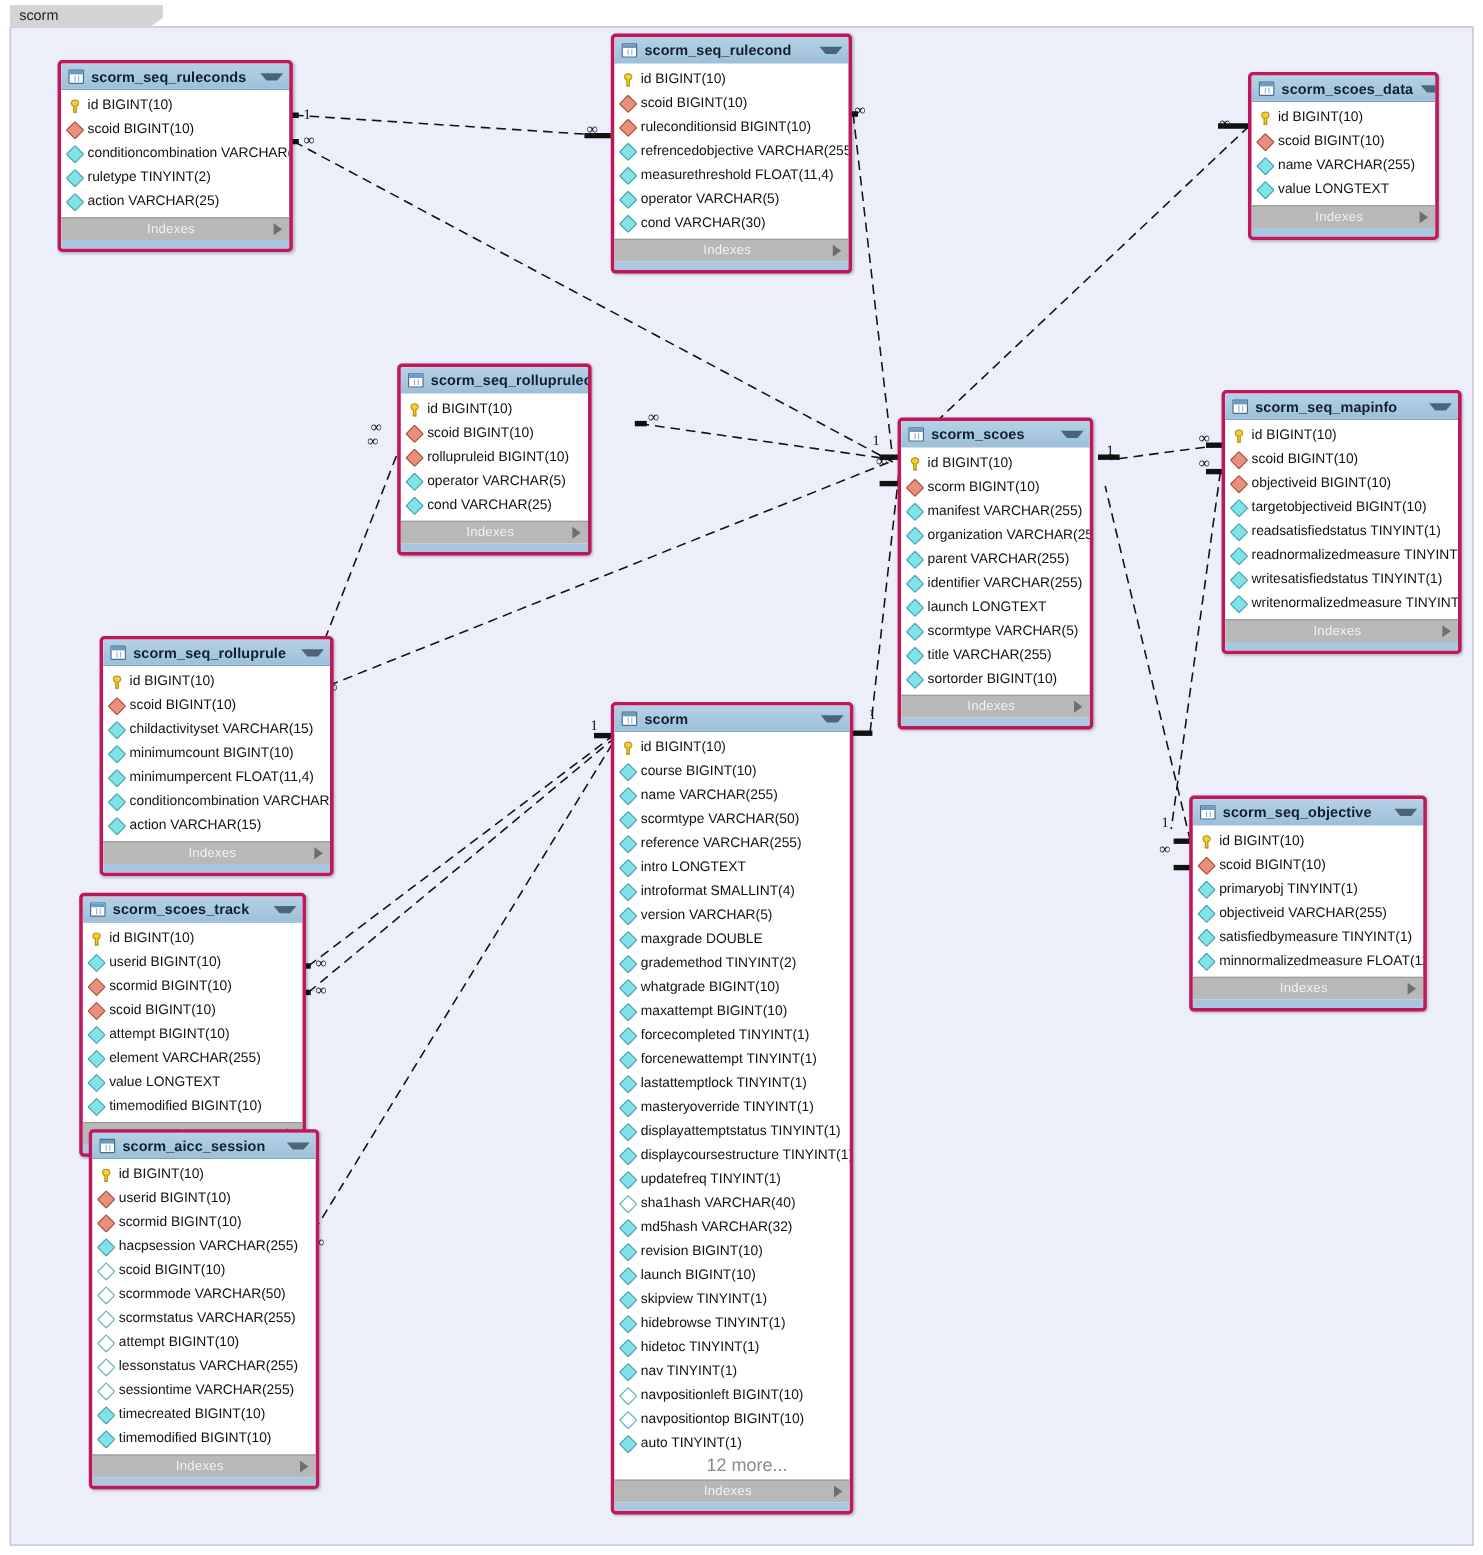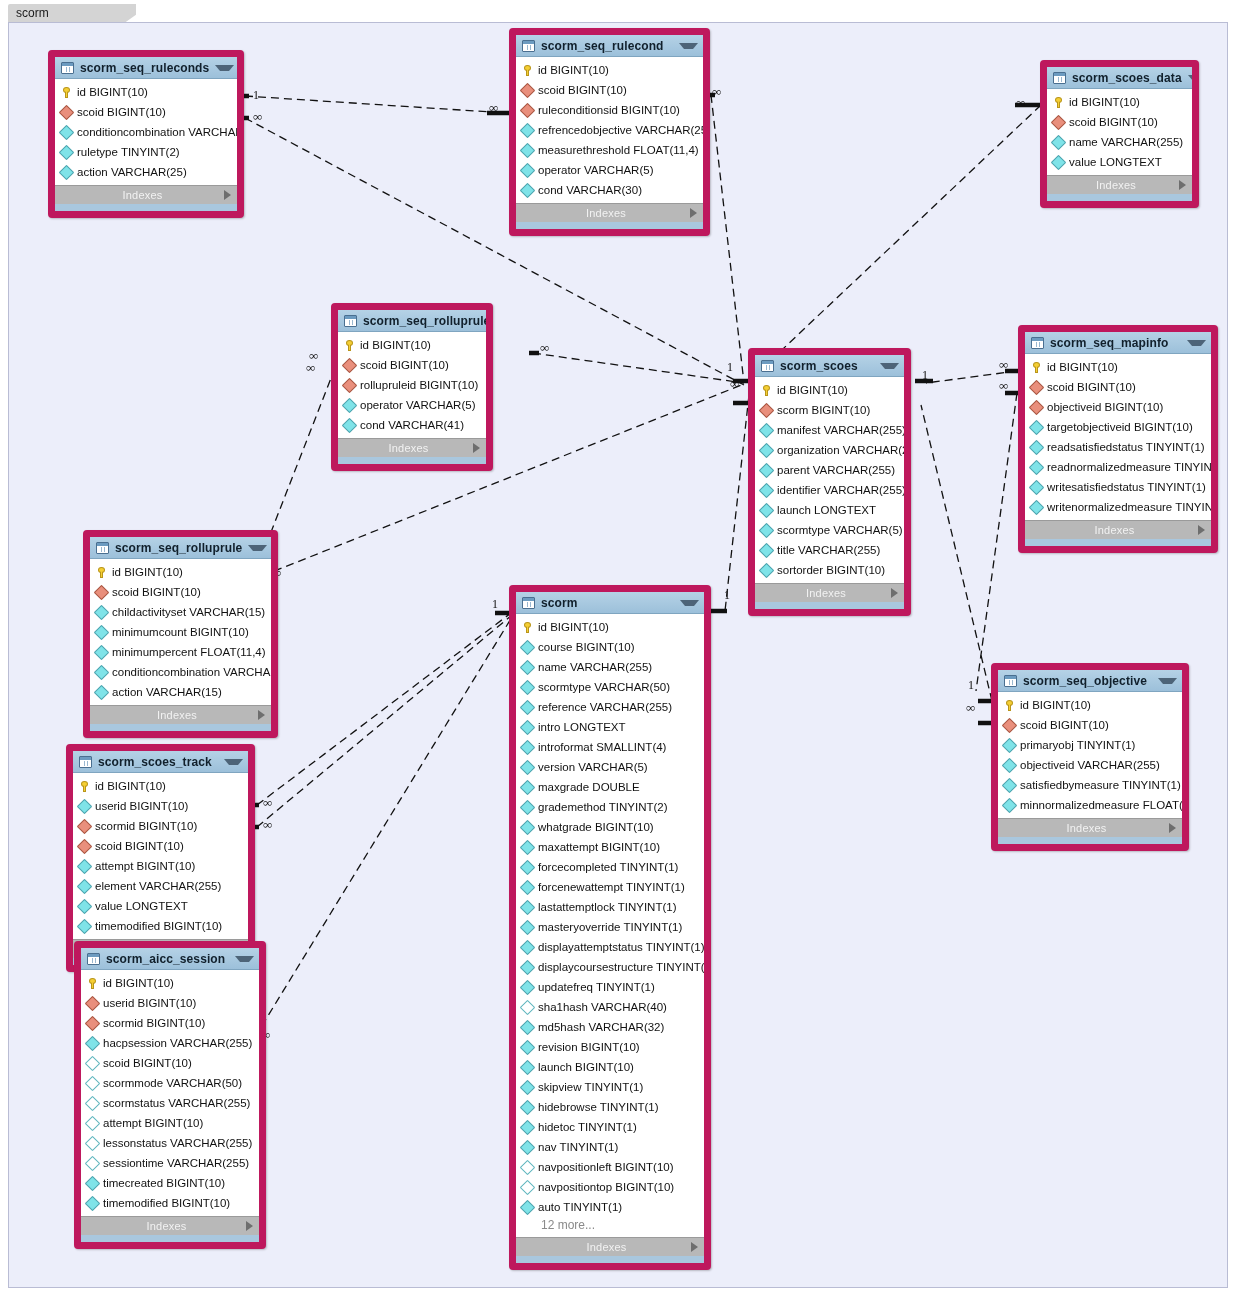--- a/index.html
+++ b/index.html
@@ -25,21 +25,21 @@
   .canvas{
     position:absolute;left:8px;top:22px;width:1220px;height:1266px;
     background:#eceefa;border:1px solid #b9bcd4;box-sizing:border-box;
   }
   .edges{position:absolute;left:0;top:0;width:1218px;height:1264px;pointer-events:none;}
 
   
   .tbl{
     position:absolute;
     background:#ffffff;
-    border:7px solid #be185d;
+    border:3px solid #be185d;
     border-radius:4px;
     box-shadow:1px 1px 2px rgba(0,0,0,.22);
     box-sizing:border-box;
     overflow:hidden;
   }
   .tbl-hd{
     height:22px;
     background:linear-gradient(#b5d2e6,#9cc0da);
     border-bottom:1px solid #7fa5c0;
     display:flex;align-items:center;
@@ -82,21 +82,21 @@
     background:#f5cf34;border:1px solid #b9951a;box-sizing:border-box;
   }
   .d-pk::after{
     content:"";position:absolute;left:4px;top:5px;width:3px;height:6px;background:#f5cf34;
     border:1px solid #b9951a;border-top:none;box-sizing:border-box;
   }
   .d-fk{background:#e98f7c;border:1px solid #a8543f;}
   .d-req{background:#7fe3e8;border:1px solid #4aa3ad;}
   .d-opt{background:#ffffff;border:1px solid #5fb6be;}
   .more{
-    text-align:left;font-size:12px;color:#8a8a8a;height:17px;line-height:17px;margin-left:25px;
+    text-align:center;font-size:15px;color:#8a8a8a;height:17px;line-height:17px;margin-left:25px;
   }
   .tbl-ft{
     height:19px;background:#b8b8b8;border-top:1px solid #9a9a9a;
     display:flex;align-items:center;padding:0 6px;box-sizing:border-box;
   }
   .ft-label{font-size:11px;color:#f2f2f2;flex:1 1 auto;letter-spacing:.2px;text-align:center;}
   .ft-arrow{
     width:0;height:0;border-top:5px solid transparent;border-bottom:5px solid transparent;
     border-left:7px solid #6e6e6e;
   }
@@ -324,21 +324,21 @@
             <div class="col">
               <span class="dia d-fk"></span>
               <span>rollupruleid BIGINT(10)</span>
             </div>
             <div class="col">
               <span class="dia d-req"></span>
               <span>operator VARCHAR(5)</span>
             </div>
             <div class="col">
               <span class="dia d-req"></span>
-              <span>cond VARCHAR(41)</span>
+              <span>cond VARCHAR(25)</span>
             </div>
           </div>
           <div class="tbl-ft">
             <span class="ft-label">Indexes</span>
             <span class="ft-arrow"></span>
           </div>
           <div class="tbl-base"></div>
         </div>
         <div class="tbl" style="left: 739px; top: 325px; width: 163px;">
           <div class="tbl-hd">

